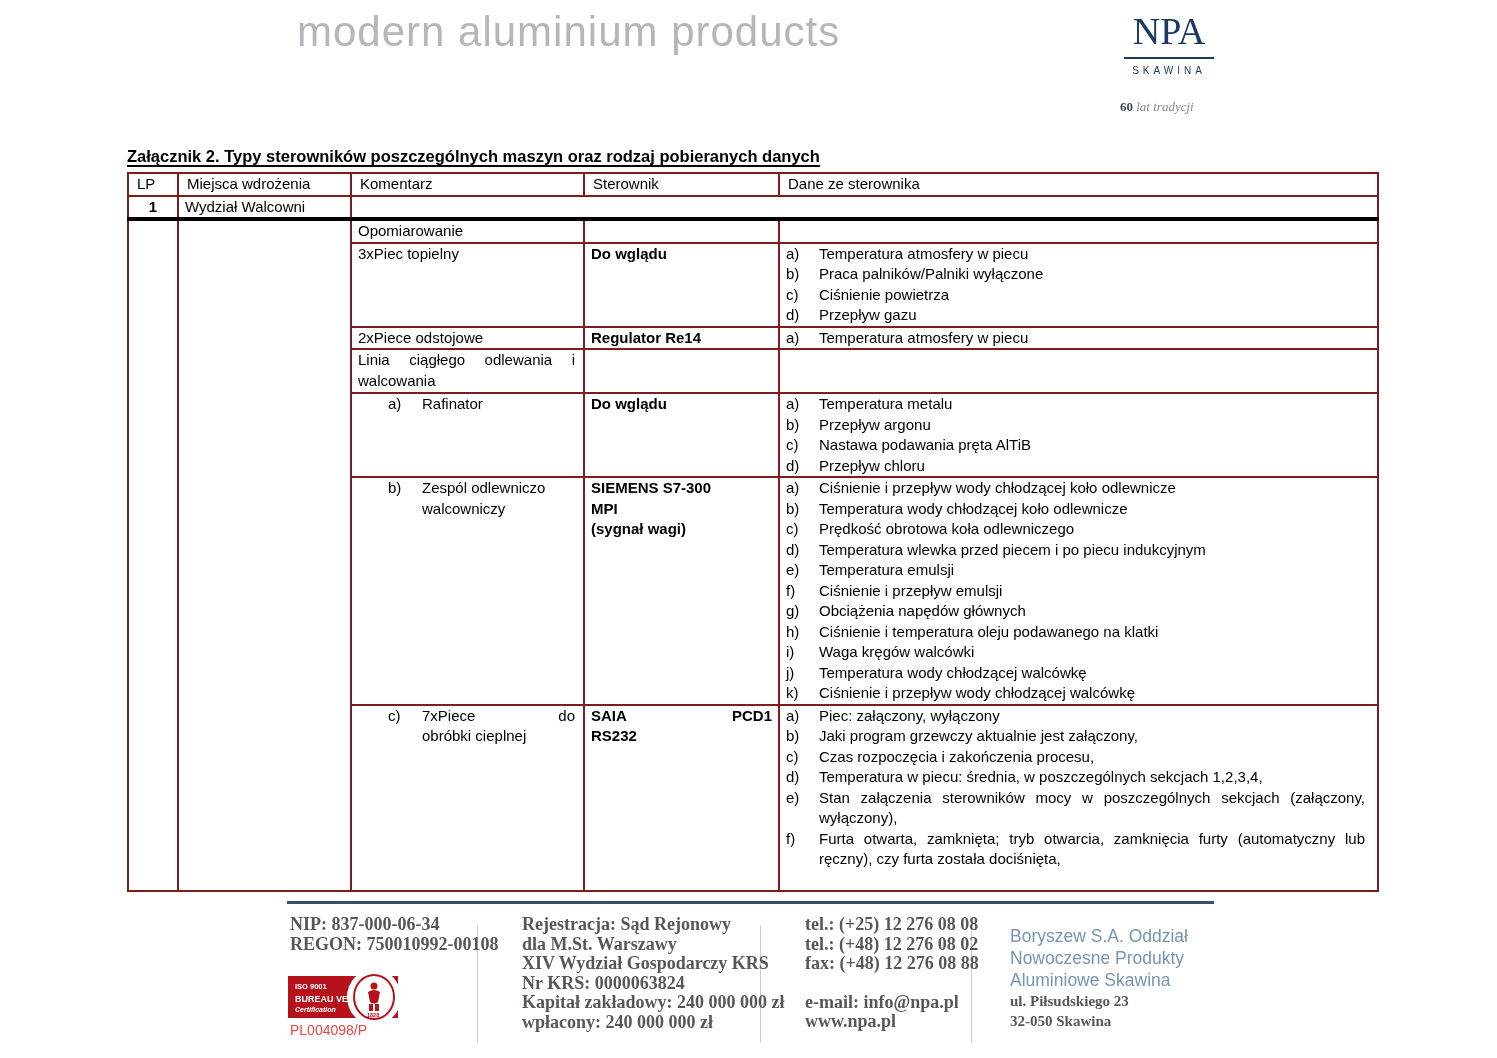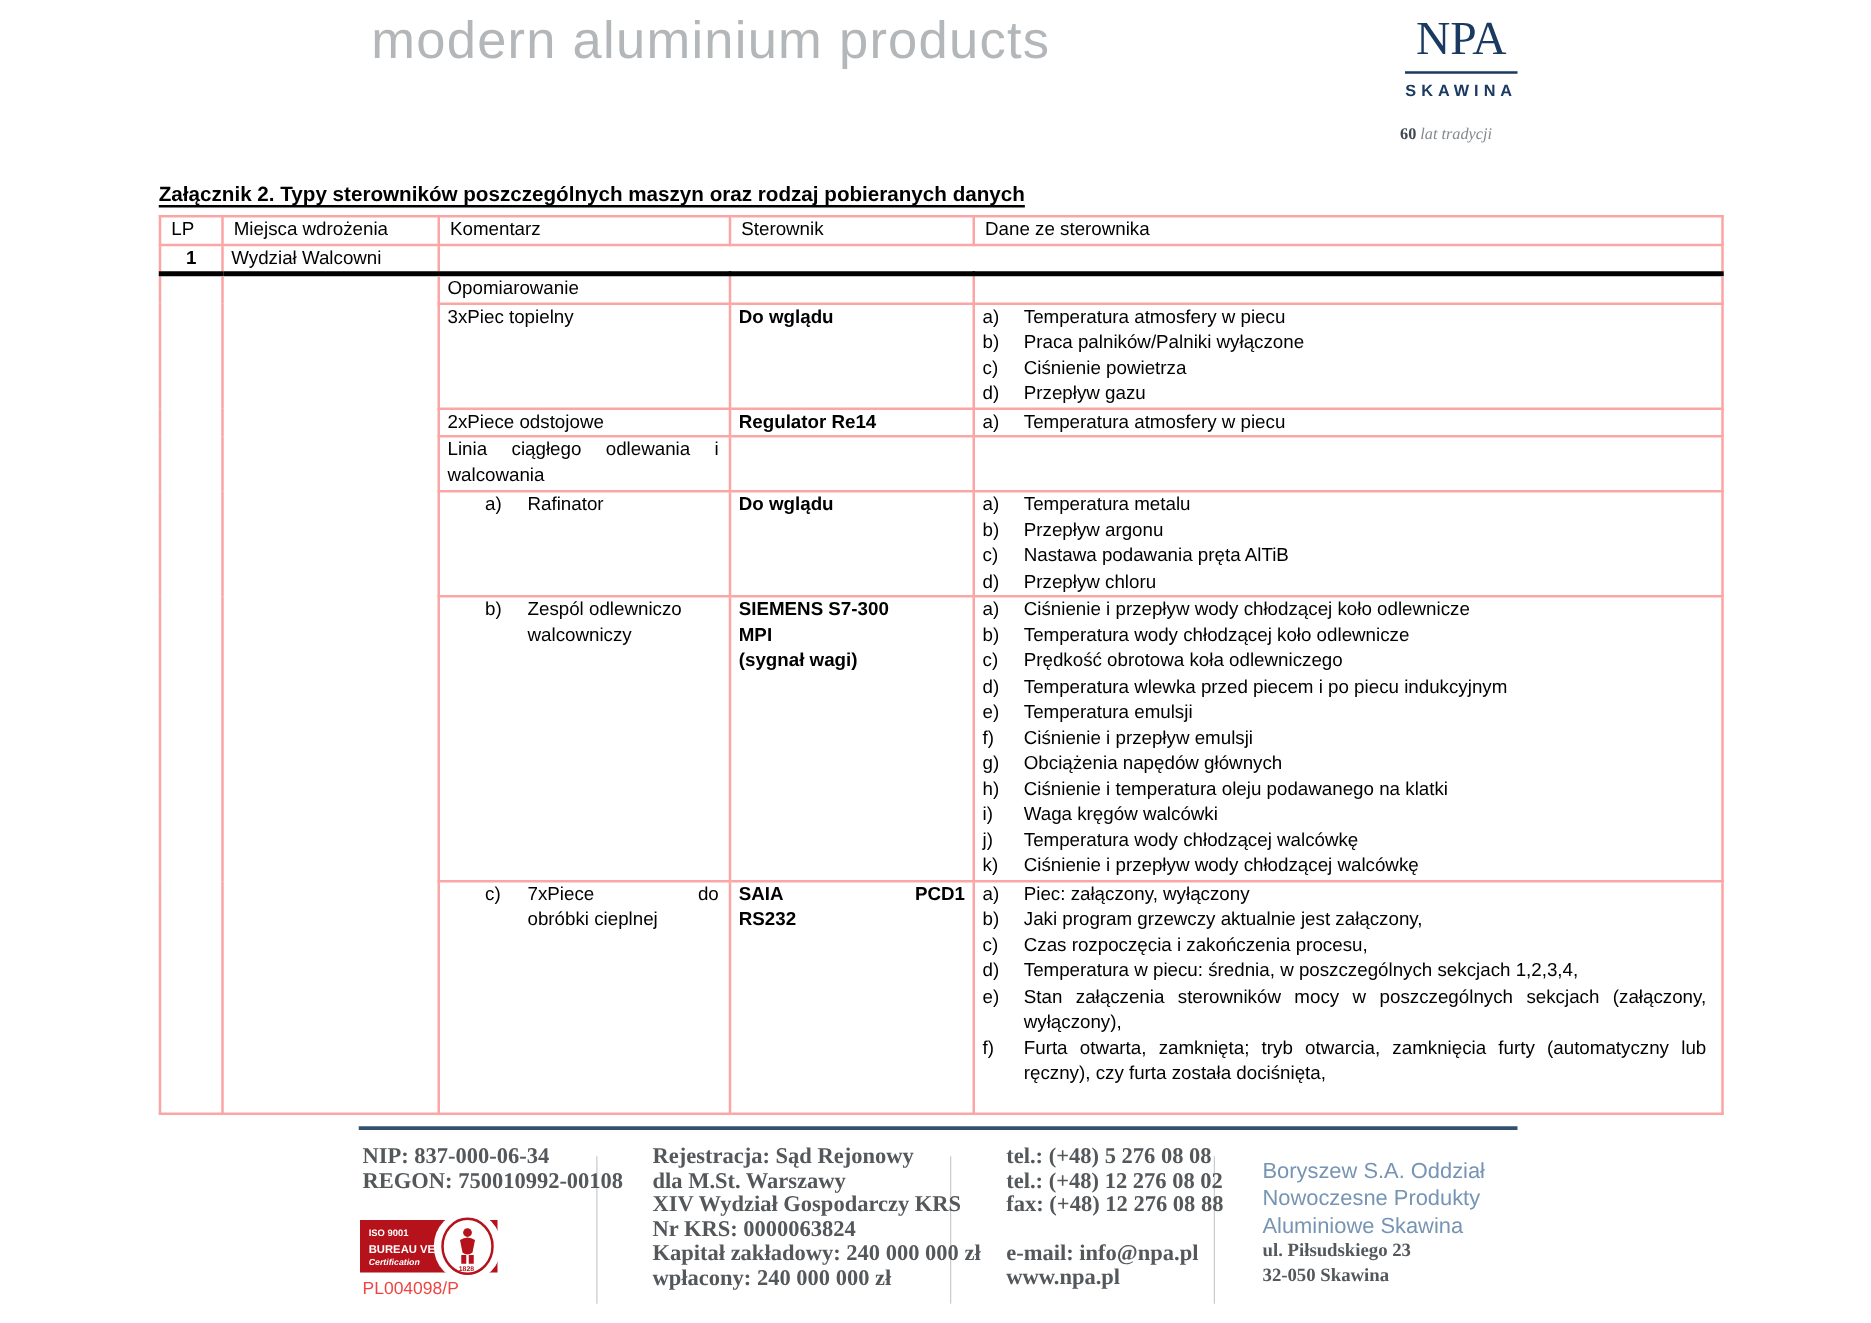--- a/index.html
+++ b/index.html
@@ -18,21 +18,21 @@
     position: absolute; left: 297px; top: 8px;
     font-size: 42px; font-weight: 400; letter-spacing: 1px;
     color: #b3b7b9;
   }
   .logo-block { position: absolute; left: 1122px; top: 10px; width: 94px; text-align: center; }
   .logo-npa {
     font-family: "Liberation Serif", serif;
     font-size: 38px; font-weight: normal; color: #1a3a61; line-height: 42px;
   }
   .logo-rule { border: none; border-top: 2px solid #1a3a61; margin: 5px 2px 6px 2px; }
-  .logo-city { font-size: 13px; font-weight: bold; letter-spacing: 4px; color: #1a3a61; }
+  .logo-city { font-size: 10px; font-weight: normal; letter-spacing: 4px; color: #1a3a61; }
   .logo-tagline {
     position: absolute; left: 1120px; top: 99px; width: 120px;
     font-family: "Liberation Serif", serif; font-size: 13px; color: #85898d;
     white-space: nowrap;
   }
   .logo-tagline b { color: #3f4853; font-style: normal; }
   .logo-tagline i { font-style: italic; }
 
   
   .doc-title {
@@ -46,21 +46,21 @@
     position: absolute; left: 127px; top: 172px;
     width: 1250px; border-collapse: collapse; table-layout: fixed;
     font-size: 15px; line-height: 20.5px;
   }
   table.ctl col.c-lp { width: 50px; }
   table.ctl col.c-mi { width: 173px; }
   table.ctl col.c-ko { width: 233px; }
   table.ctl col.c-st { width: 195px; }
   table.ctl col.c-da { width: 599px; }
   table.ctl th, table.ctl td {
-    border: 2px solid #fca5a5; vertical-align: top; padding: 0 6px;
+    border: 2px solid #7f1d1d; vertical-align: top; padding: 0 6px;
   }
   table.ctl th { font-weight: normal; height: 21px; text-align: left; padding-left: 8px; }
   th.th-lp { text-align: center; padding: 0; }
   th.th-da { text-align: center; }
   tr.row1 td { height: 21px; }
   tr.row1 td { border-bottom: 4px solid #000; }
   td.lp-val { text-align: center; font-weight: bold; padding: 0; }
   td.k-cell { padding-left: 8px; }
   .k-inner { display: flex; }
   .k-let { flex: 0 0 34px; margin-left: 30px; }
@@ -411,21 +411,21 @@
         <div>dla M.St. Warszawy</div>
         <div>XIV Wydział Gospodarczy KRS</div>
         <div>Nr KRS: 0000063824</div>
         <div>Kapitał zakładowy: 240 000 000 zł</div>
         <div>wpłacony: 240 000 000 zł</div>
       </div>
     </div>
 
   <div class="fcol fcol3">
     <div>
-        <div>tel.: (+48) 5 276 08 08</div>
+        <div>tel.: (+25) 12 276 08 08</div>
         <div>tel.: (+48) 12 276 08 02</div>
         <div>fax: (+48) 12 276 08 88</div>
       </div>
     <div class="gap"></div>
     <div>
         <div>e-mail: info@npa.pl</div>
         <div>www.npa.pl</div>
       </div>
   </div>
 

